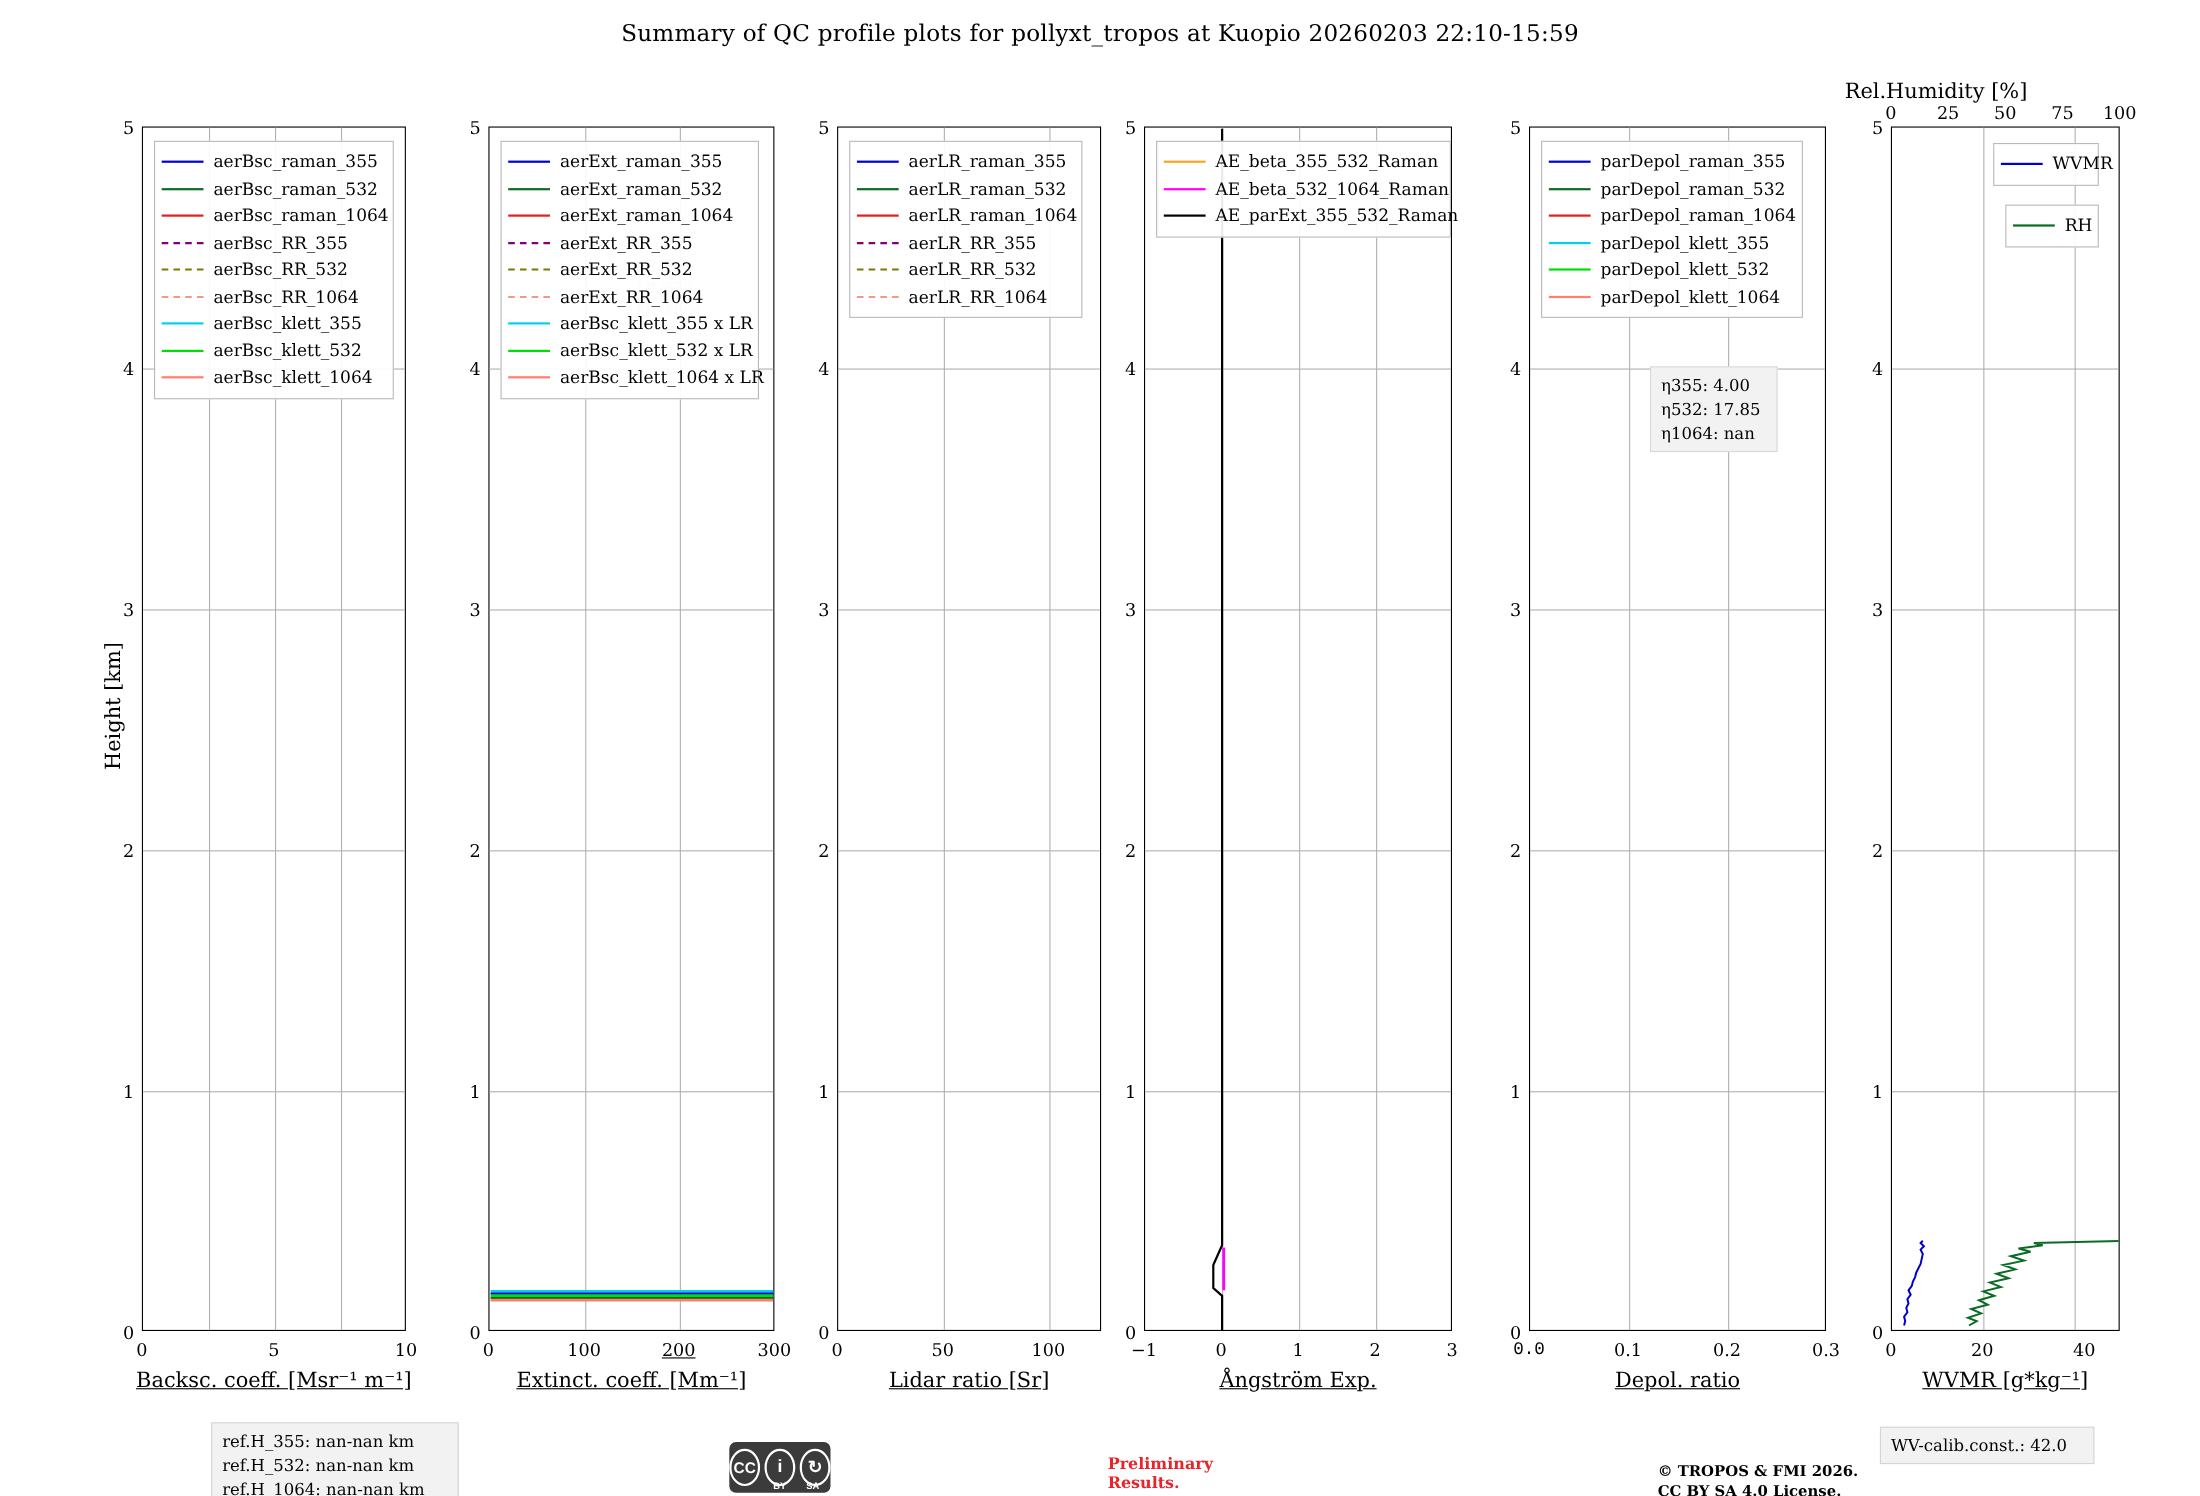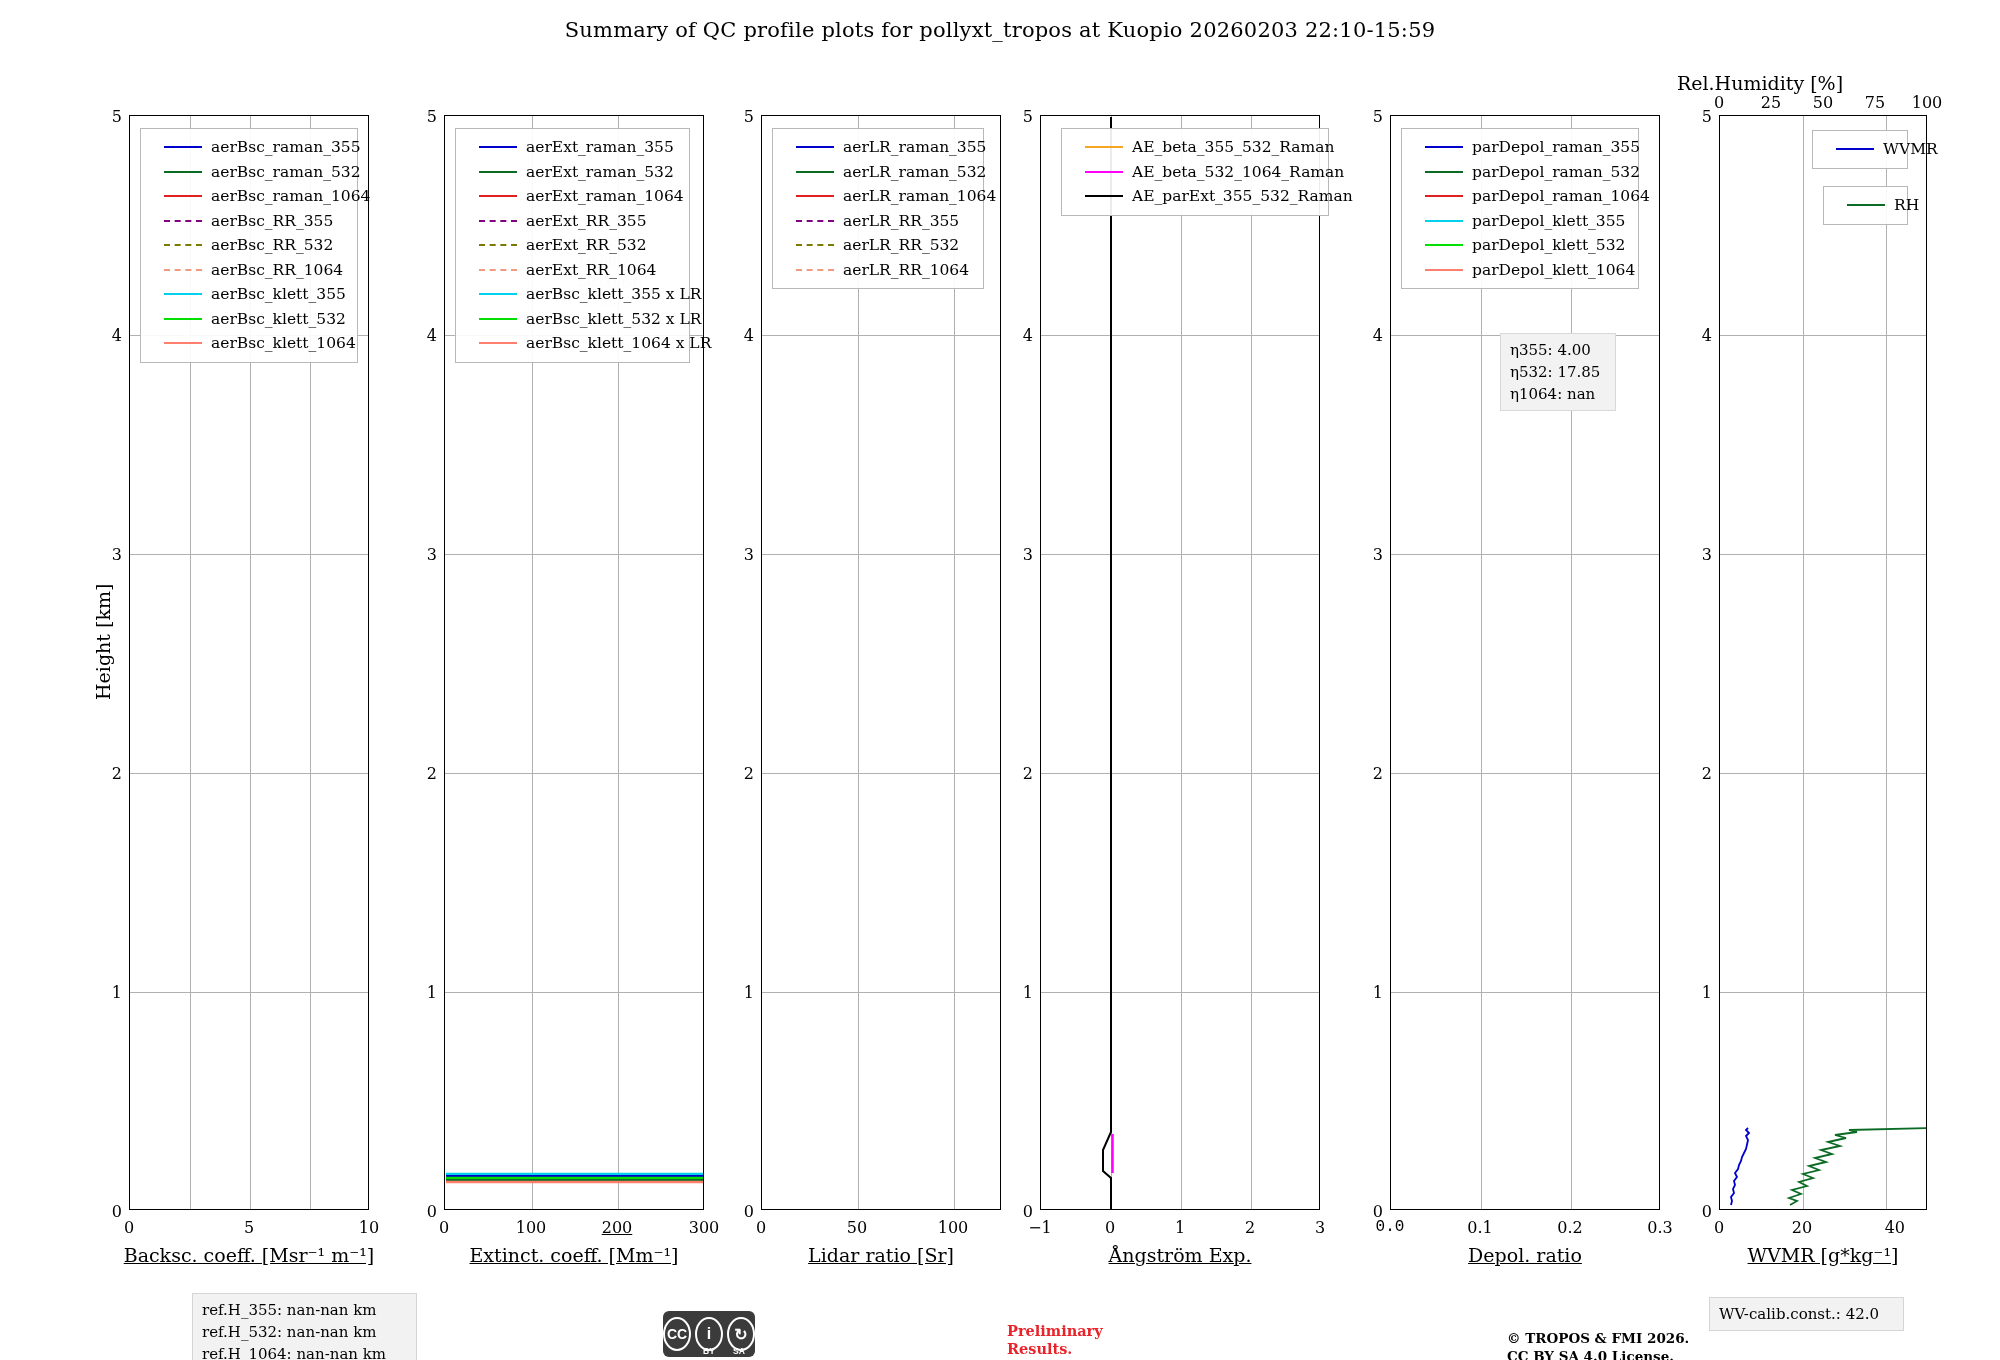--- a/index.html
+++ b/index.html
@@ -19,21 +19,21 @@
     position:absolute;border:1.2px solid #000;background:#fff;box-sizing:border-box;
   }
   .gridline{position:absolute;background:#b0b0b0;}
   .gridline.h{height:1px;left:0;right:0;}
   .gridline.v{width:1px;top:0;bottom:0;}
   .ylabel-text{position:absolute;font-size:16px;color:#000;text-align:right;}
   .xlabel-text{position:absolute;font-size:16px;color:#000;text-align:center;}
   .axis-title{position:absolute;font-size:19px;text-align:center;text-decoration:underline;}
   .legend{
     position:absolute;border:1px solid #b8b8b8;background:rgba(255,255,255,0.92);
-    padding:6px 9px 6px 23px;font-size:15.5px;line-height:24.5px;
+    padding:6px 9px 6px 6px;font-size:15.5px;line-height:24.5px;
     box-sizing:border-box;
   }
   .legend .row{display:flex;align-items:center;white-space:nowrap;}
   .legend .swatch{display:inline-block;width:38px;height:0;border-top-width:2px;margin-right:9px;flex:0 0 38px;}
   .ytitle{
     position:absolute;font-size:19px;
     transform:rotate(-90deg);transform-origin:left top;white-space:nowrap;
   }
   .annot{
     position:absolute;background:#f2f2f2;border:1px solid #d8d8d8;
@@ -258,21 +258,21 @@
   <div class="ylabel-text" style="left:989px;top:764px;width:44px;">2</div>
   <div class="ylabel-text" style="left:989px;top:545px;width:44px;">3</div>
   <div class="ylabel-text" style="left:989px;top:326px;width:44px;">4</div>
   <div class="ylabel-text" style="left:989px;top:107px;width:44px;">5</div>
   <div class="xlabel-text" style="left:1020px;top:1218px;width:40px;">−1</div>
   <div class="xlabel-text" style="left:1090px;top:1218px;width:40px;">0</div>
   <div class="xlabel-text" style="left:1160px;top:1218px;width:40px;">1</div>
   <div class="xlabel-text" style="left:1230px;top:1218px;width:40px;">2</div>
   <div class="xlabel-text" style="left:1300px;top:1218px;width:40px;">3</div>
   <div class="axis-title" style="left:1020px;top:1244px;width:320px;">Ångström Exp.</div>
-  <div class="legend" style="left:1051px;top:128px;width:268px;margin-left:10px;">
+  <div class="legend" style="left:1051px;top:128px;width:268px;">
     <div class="row">
         <span class="swatch" style="border-top:2px solid #f5a623;"></span>
         <span>AE_beta_355_532_Raman</span>
       </div>
     <div class="row">
         <span class="swatch" style="border-top:2px solid #ff00ff;"></span>
         <span>AE_beta_532_1064_Raman</span>
       </div>
     <div class="row">
         <span class="swatch" style="border-top:2px solid #000000;"></span>

